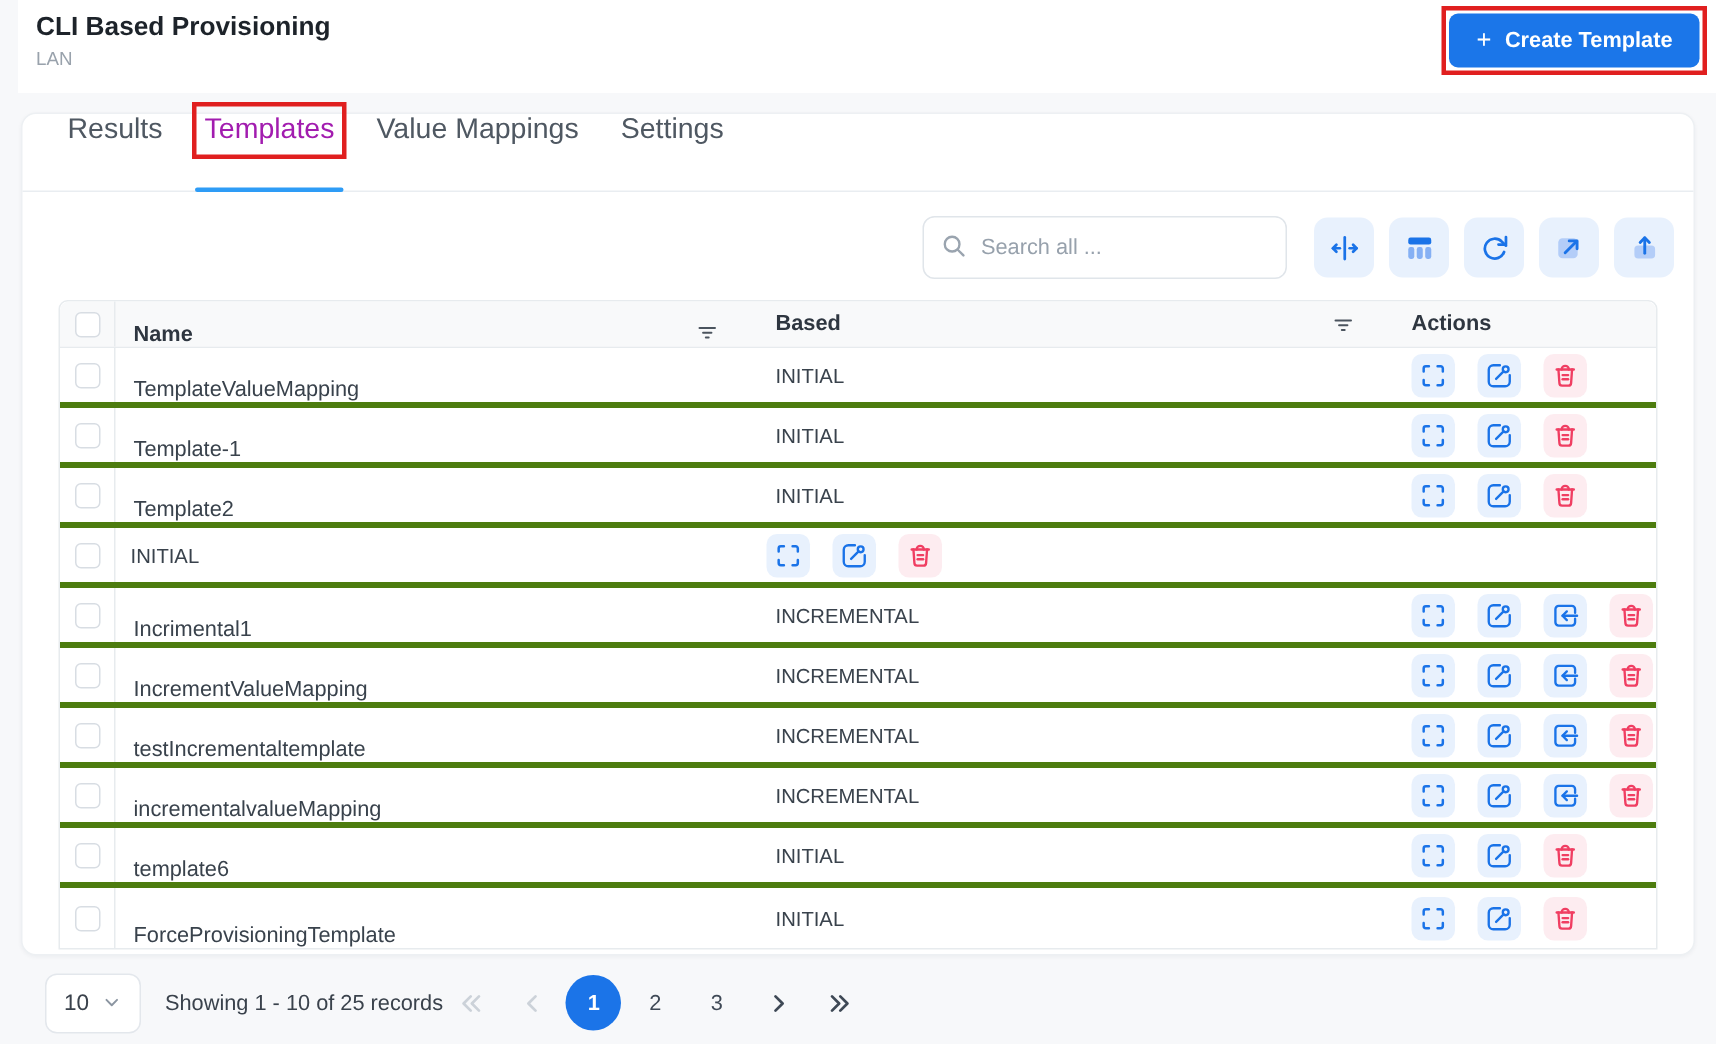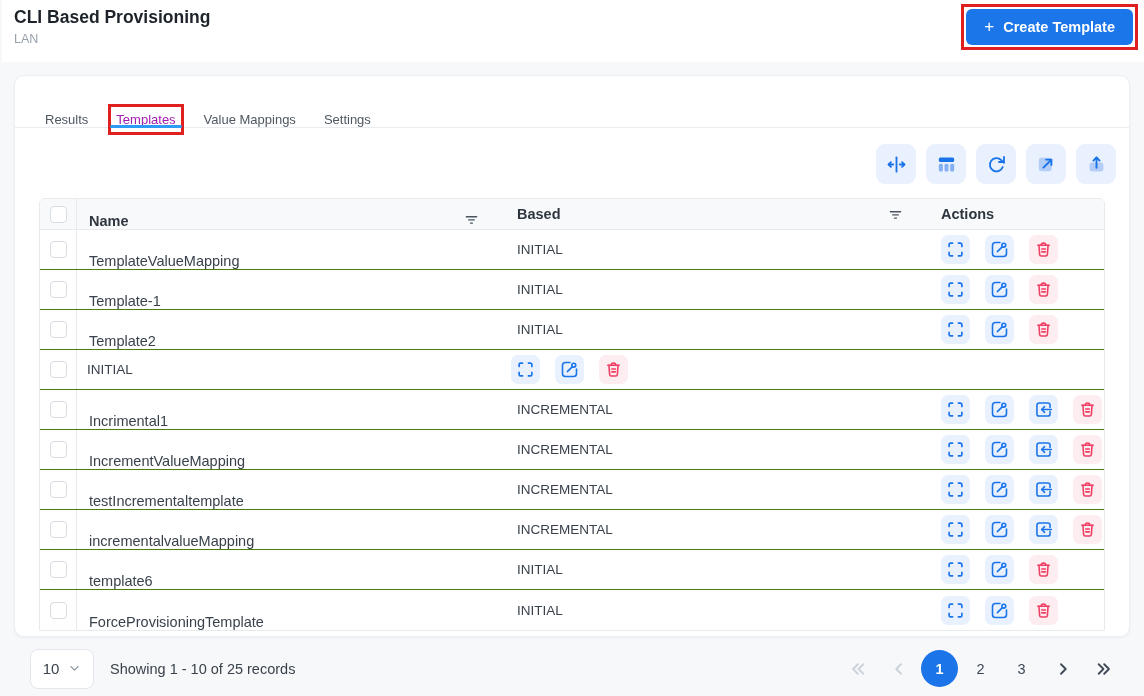--- a/index.html
+++ b/index.html
@@ -1,79 +1,79 @@
 <!DOCTYPE html>
 <html><head>
 <meta charset="utf-8">
 <style>
   * { margin:0; padding:0; box-sizing:border-box; }
   html,body { width:1144px; height:696px; overflow:hidden;
     font-family:"Liberation Sans", sans-serif; background:#f7f8fa; }
   .page { position:relative; width:1144px; height:696px; }
 
   
-  .hdr { position:absolute; top:0; left:2px; right:0; height:62px; background:#fff; }
+  .hdr { position:absolute; top:0; left:12px; right:0; height:62px; background:#fff; }
   .hdr-title { position:absolute; left:12px; top:7px; font-size:17.5px; font-weight:700; color:#1d232a; }
   .hdr-sub { position:absolute; left:12px; top:32px; font-size:12.5px; color:#99a2ac; }
   .annot-box { position:absolute; top:4px; right:6px; border:3px solid #e01f1f; padding:2px; background:#fff; }
   .btn-primary { display:flex; align-items:center; gap:9px; background:#1b76e9; color:#fff;
     border:none; border-radius:6px; padding:10px 18px; font-size:14.5px; font-weight:700;
     font-family:inherit; cursor:pointer; }
   .btn-plus { font-size:17px; font-weight:400; line-height:14px; }
 
   
   .card { position:absolute; top:75px; left:14px; width:1116px; height:562px; background:#fff;
     border:1px solid #edf0f3; border-radius:10px; box-shadow:0 1px 3px rgba(20,30,50,.05); }
 
   
   .tabs { height:52px; display:flex; align-items:center; padding:0 16px; border-bottom:1px solid #e9edf1; }
-  .tab { position:relative; height:100%; display:flex; align-items:flex-end; margin:0 14px;
-    font-size:13px; color:#4f5862; cursor:pointer; white-space:nowrap; }
+  .tab { position:relative; height:100%; display:flex; align-items:flex-start; margin:0 14px;
+    font-size:19px; color:#4f5862; cursor:pointer; white-space:nowrap; }
   .tab.active { color:#a21caf; }
   .tab.active::after { content:""; position:absolute; left:-6px; right:-6px; bottom:-1px;
     height:3px; background:#2e9cf6; border-radius:2px; }
   .tab.annotated .tab-label { outline:3px solid #e01f1f; outline-offset:5px; }
 
   
   .toolbar { display:flex; justify-content:flex-end; align-items:center; gap:10px; margin:16px 13px 0 0; }
   .search-wrap { position:relative; width:243px; height:42px; margin-right:8px; }
   .search-wrap input { width:100%; height:100%; border:1px solid #e0e5ea; border-radius:8px;
     padding:0 12px 0 38px; font-size:14.5px; color:#39424c; font-family:inherit; outline:none; background:#fff; }
   .search-wrap input::placeholder { color:#97a1ac; }
   .search-ic { position:absolute; left:11px; top:10px; width:21px; height:21px; color:#9aa4af; }
   .tool-btn { width:40px; height:40px; border:none; border-radius:9px; background:#e8f1fd;
     display:flex; align-items:center; justify-content:center; cursor:pointer; color:#1a73e8; }
   .tool-btn svg { width:23px; height:23px; }
 
   
   .tbl { margin:14px 24px 0; border:1px solid #e7ebee; border-radius:6px 6px 0 0; }
   .thead { display:flex; height:31px; background:#f8f9fa; border-bottom:1px solid #e7ebee;
     border-radius:6px 6px 0 0; }
-  .tr { display:flex; height:40px; border-bottom:1px solid #4d7c0f; background:#fff; }
+  .tr { display:flex; height:40px; border-bottom:4px solid #4d7c0f; background:#fff; }
   .tr:last-child { border-bottom:none; }
   .td-cb { width:37px; flex:0 0 37px; display:flex; align-items:center; justify-content:center;
     border-right:1px solid #e7ebee; }
   .cb { width:17px; height:17px; border:1.5px solid #d8dde3; border-radius:4px; background:#fff; cursor:pointer; }
   .td-name { width:430px; flex:0 0 430px; display:flex; align-items:flex-end;
     justify-content:space-between; padding:0 26px 0 12px; }
   .td-type { width:424px; flex:0 0 424px; display:flex; align-items:center;
     justify-content:space-between; padding:0 26px 0 10px; }
   .td-act { flex:1; display:flex; align-items:center; padding-left:10px; gap:15px; }
   .th-label { font-size:14.5px; font-weight:700; color:#2e3640; }
   .cell-text { font-size:14.5px; color:#39424c; }
   .type-text { font-size:13.5px; color:#39424c; }
   .filter-ic { width:19px; height:19px; color:#4b545e; cursor:pointer; }
   .act { width:29px; height:29px; border:none; border-radius:7px; background:#e8f1fd; color:#1a73e8;
     display:flex; align-items:center; justify-content:center; cursor:pointer; }
   .act svg { width:21px; height:21px; }
   .act.danger { background:#fdecf0; color:#f03e62; }
 
   
   .foot { position:absolute; left:0; right:0; bottom:0; height:55px; display:flex;
-    align-items:center; justify-content:space-between; padding:0 22px 0 30px; }
+    align-items:center; padding:0 22px 0 30px; }
   .foot-left { display:flex; align-items:center; }
   .size-sel { width:64px; height:40px; background:#fff; border:1px solid #e3e7ec; border-radius:8px;
     display:flex; align-items:center; justify-content:center; gap:9px; font-size:15px; color:#3a424c; cursor:pointer; }
   .size-sel svg { width:13px; height:13px; color:#8b95a1; }
   .foot-summary { margin-left:16px; font-size:14.5px; color:#3a424c; }
   .pager { display:flex; align-items:center; gap:4px; }
   .pg-it { min-width:37px; height:37px; display:flex; align-items:center; justify-content:center;
     font-size:14.5px; color:#3f4956; cursor:pointer; border-radius:50%; }
   .pg-it svg { width:22px; height:22px; }
   .pg-it.disabled { color:#ccd2d9; cursor:default; }
@@ -106,20 +106,29 @@
         </div>
         <div class="tab">
           <span class="tab-label">Value Mappings</span>
         </div>
         <div class="tab">
           <span class="tab-label">Settings</span>
         </div>
       </div>
 
     <div class="toolbar">
+      <div class="search-wrap">
+        <span class="search-ic">
+          <svg viewBox="0 0 24 24" fill="none" stroke="currentColor" stroke-width="1.8" stroke-linecap="round">
+            <circle cx="10" cy="10" r="5.6"></circle>
+              <line x1="14.3" y1="14.3" x2="18.6" y2="18.6"></line>
+            </svg>
+        </span>
+        <input type="text" placeholder="Search all ..." style="">
+      </div>
       <span style="display:flex;gap:10px;">
           <button class="tool-btn">
             <span style="display: flex;">
               <svg viewBox="0 0 24 24" fill="none" stroke="currentColor" stroke-width="1.9" stroke-linecap="round" stroke-linejoin="round" style="width: 23px; height: 23px;">
                 <line x1="12" y1="4.5" x2="12" y2="19.5"></line>
                 <line x1="8.6" y1="12" x2="3.8" y2="12"></line>
                 <polyline points="6.2 9.6 3.8 12 6.2 14.4"></polyline>
                 <line x1="15.4" y1="12" x2="20.2" y2="12"></line>
                 <polyline points="17.8 9.6 20.2 12 17.8 14.4"></polyline>
               </svg>

